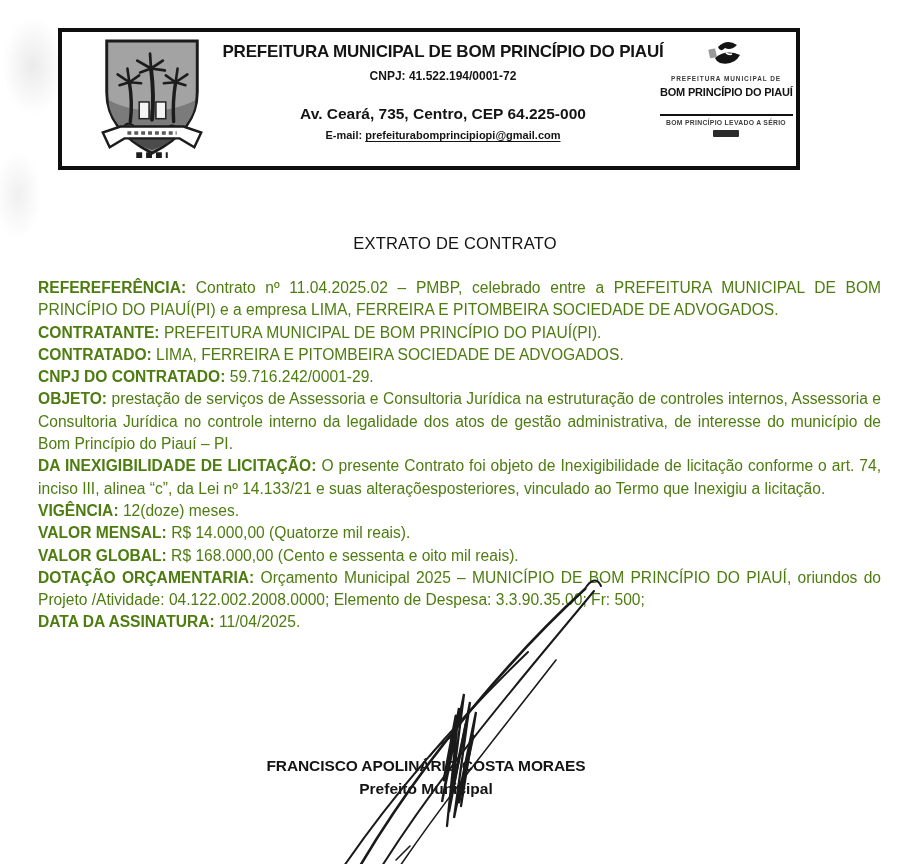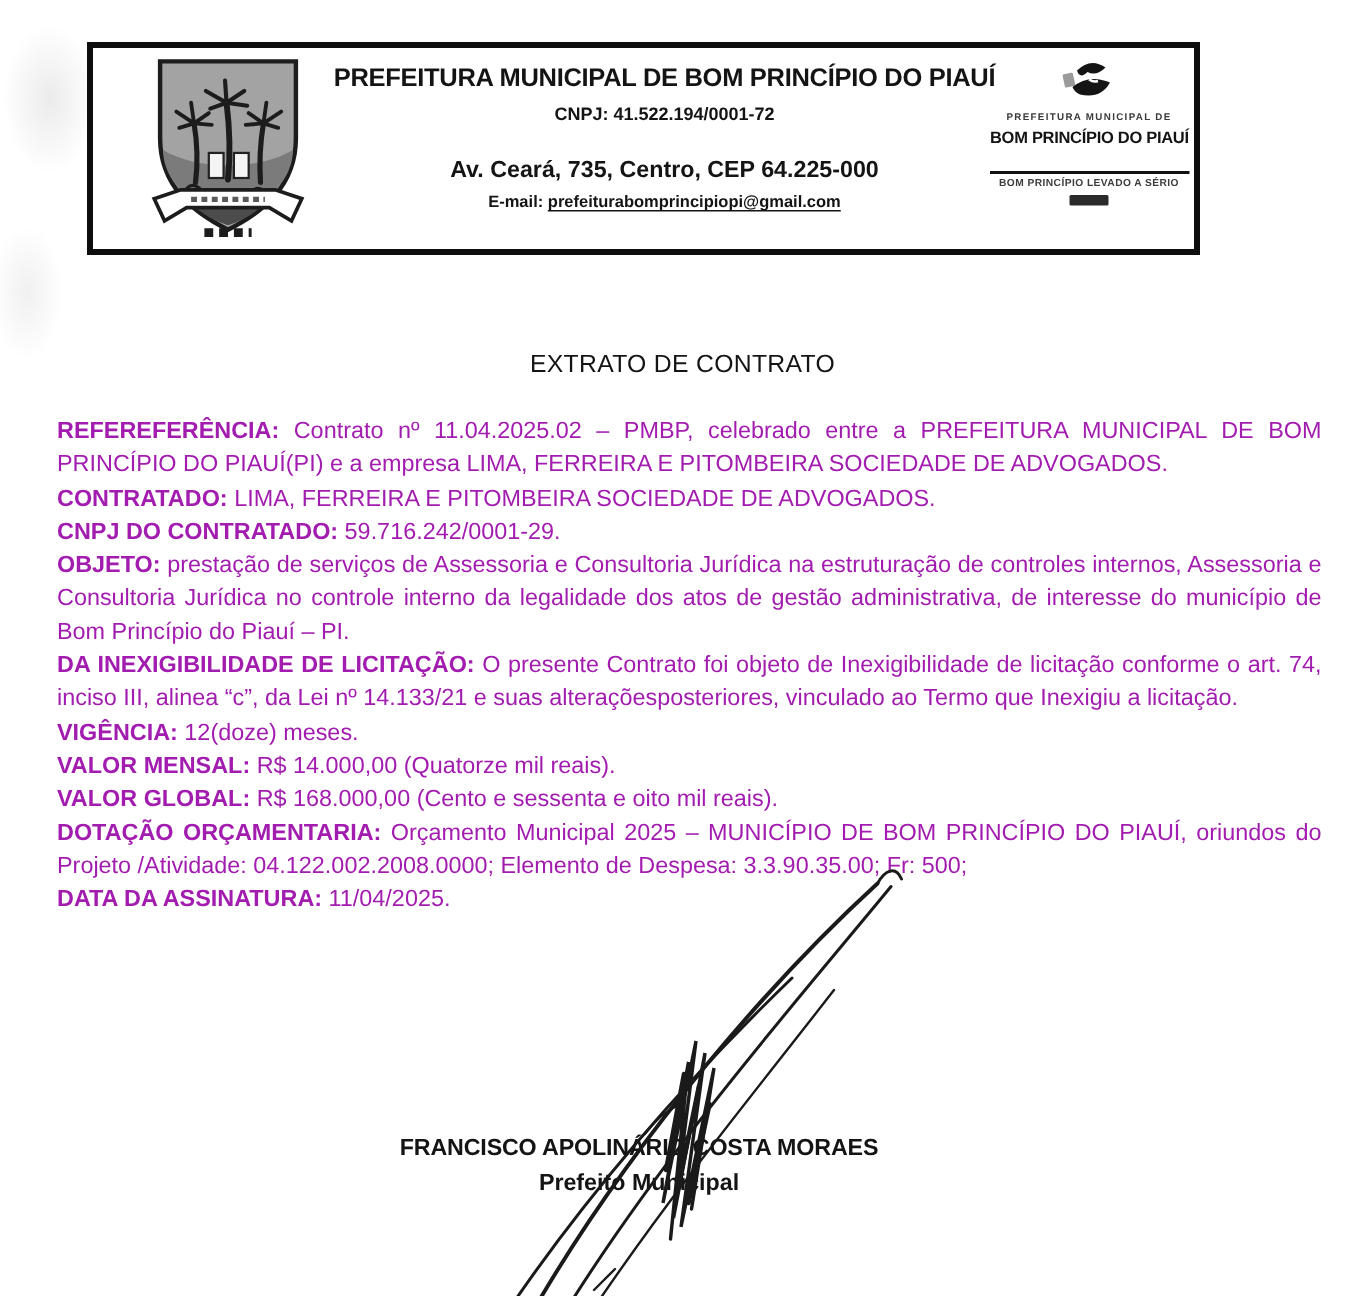--- a/index.html
+++ b/index.html
@@ -36,21 +36,21 @@
   .logo-slogan { font-size:6.8px; font-weight:600; letter-spacing:0.3px; color:#3d3d3d; margin-top:3px; white-space:nowrap; }
   .logo-badge { width:26px; height:7px; background:#2b2b2b; margin:3px auto 0; border-radius:1px; }
 
   .doc-title {
     position:absolute; left:0; top:234px; width:100%;
     text-align:center; font-weight:400; font-size:16.5px; letter-spacing:0.2px;
   }
 
   .doc-body {
     position:absolute; left:38px; top:277px; width:843px;
-    font-size:15.6px; line-height:22.3px; text-align:justify; color:#a21caf;
+    font-size:15.6px; line-height:22.3px; text-align:justify; color:#4d7c0f;
   }
   .doc-body p { margin:0; }
   .doc-body b { font-weight:700; }
 
   .sig-block { position:absolute; left:38px; top:757px; width:776px; text-align:center; font-weight:700; }
   .sig-name { font-size:15.5px; letter-spacing:-0.1px; }
   .sig-role { font-size:15.5px; margin-top:5px; }
 
   .sig-scribble { position:absolute; left:0; top:0; width:910px; height:864px; pointer-events:none; }
 </style>
@@ -104,20 +104,21 @@
       <div><span class="logo-name">BOM PRINCÍPIO DO PIAUÍ</span></div>
       <div class="logo-slogan">BOM PRINCÍPIO LEVADO A SÉRIO</div>
       <div class="logo-badge"></div>
     </div>
   </div>
 
   <div class="doc-title">EXTRATO DE CONTRATO</div>
 
   <div class="doc-body">
     <p><b>REFEREFERÊNCIA:</b><span> Contrato nº 11.04.2025.02 – PMBP, celebrado entre a PREFEITURA MUNICIPAL DE BOM PRINCÍPIO DO PIAUÍ(PI) e a empresa LIMA, FERREIRA E PITOMBEIRA SOCIEDADE DE ADVOGADOS.</span></p>
+    <p><b>CONTRATANTE:</b><span> PREFEITURA MUNICIPAL DE BOM PRINCÍPIO DO PIAUÍ(PI).</span></p>
     <p><b>CONTRATADO:</b><span> LIMA, FERREIRA E PITOMBEIRA SOCIEDADE DE ADVOGADOS.</span></p>
     <p><b>CNPJ DO CONTRATADO:</b><span> 59.716.242/0001-29.</span></p>
     <p><b>OBJETO:</b><span> prestação de serviços de Assessoria e Consultoria Jurídica na estruturação de controles internos, Assessoria e Consultoria Jurídica no controle interno da legalidade dos atos de gestão administrativa, de interesse do município de Bom Princípio do Piauí – PI.</span></p>
     <p><b>DA INEXIGIBILIDADE DE LICITAÇÃO:</b><span> O presente Contrato foi objeto de Inexigibilidade de licitação conforme o art. 74, inciso III, alinea “c”, da Lei nº 14.133/21 e suas alteraçõesposteriores, vinculado ao Termo que Inexigiu a licitação.</span></p>
     <p><b>VIGÊNCIA:</b><span> 12(doze) meses.</span></p>
     <p><b>VALOR MENSAL:</b><span> R$ 14.000,00 (Quatorze mil reais).</span></p>
     <p><b>VALOR GLOBAL:</b><span> R$ 168.000,00 (Cento e sessenta e oito mil reais).</span></p>
     <p><b>DOTAÇÃO ORÇAMENTARIA:</b><span> Orçamento Municipal 2025 – MUNICÍPIO DE BOM PRINCÍPIO DO PIAUÍ, oriundos do Projeto /Atividade: 04.122.002.2008.0000; Elemento de Despesa: 3.3.90.35.00; Fr: 500;</span></p>
     <p><b>DATA DA ASSINATURA:</b><span> 11/04/2025.</span></p>
   </div>

